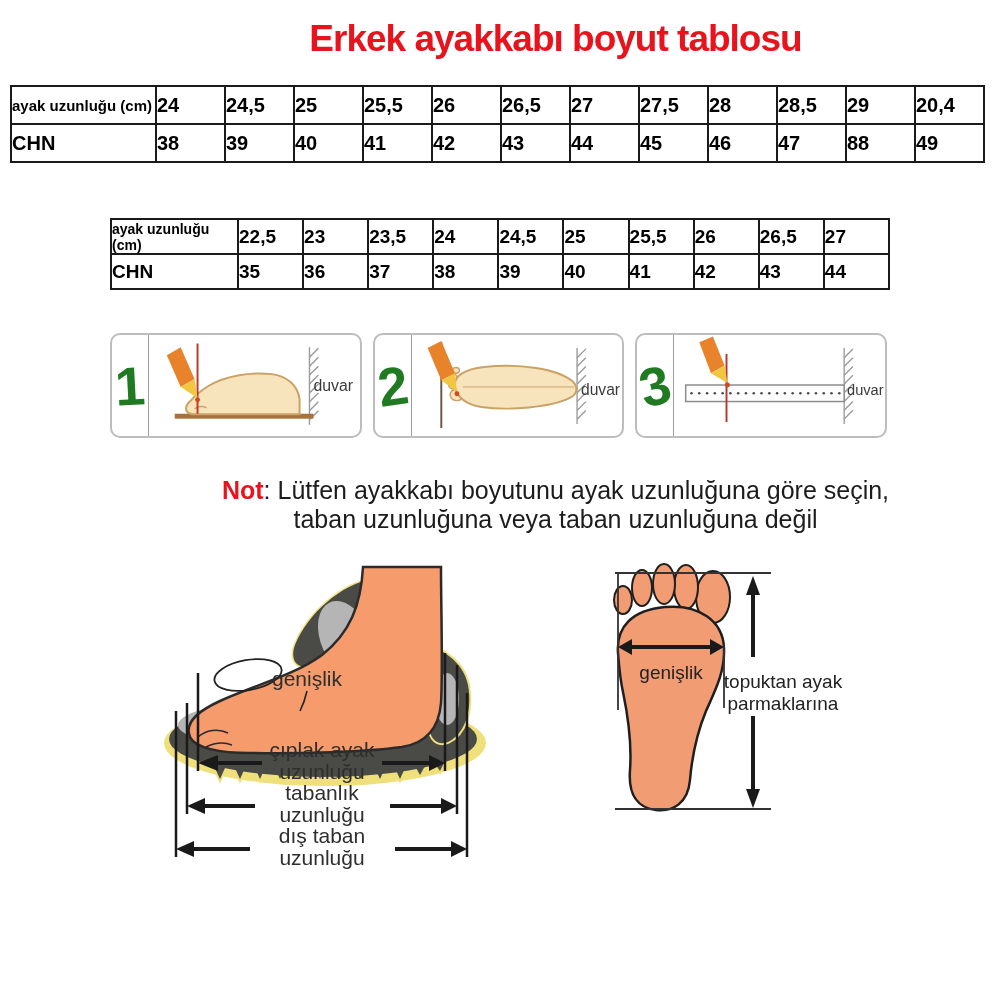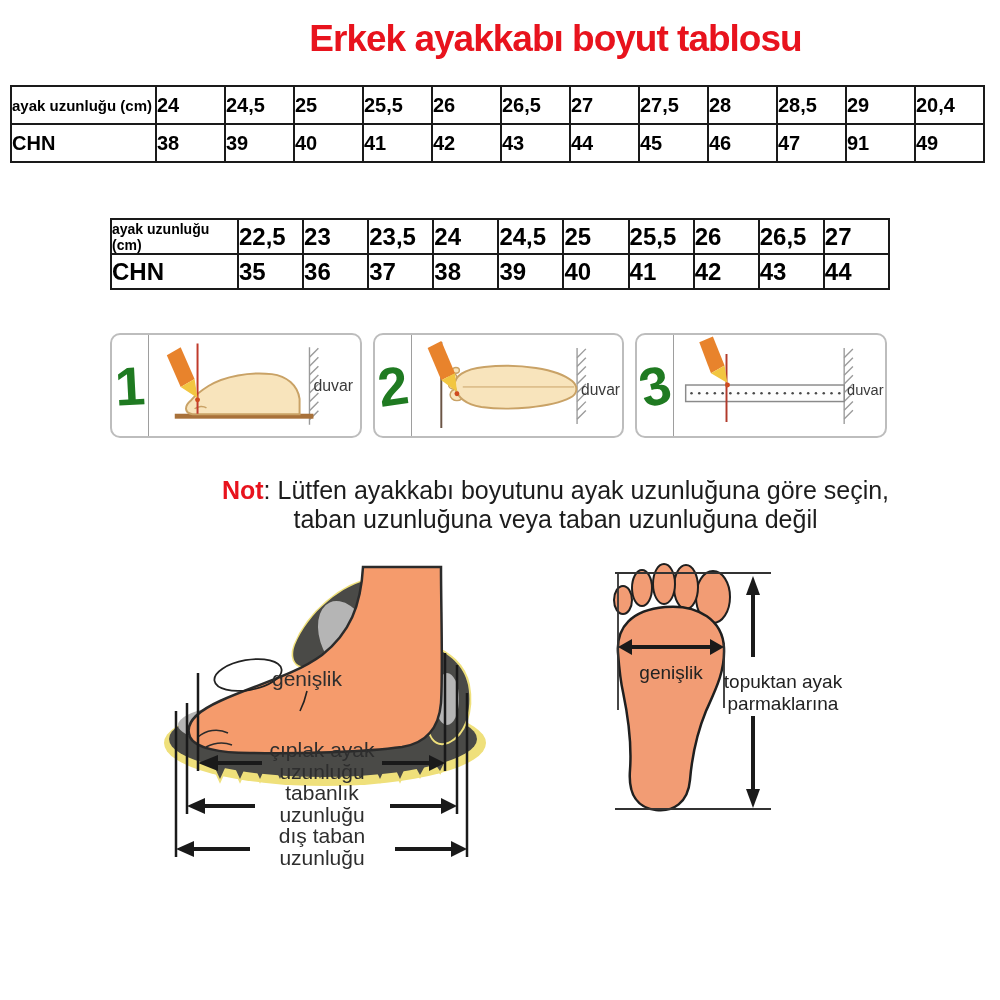--- a/index.html
+++ b/index.html
@@ -8,21 +8,21 @@
   .title{position:absolute;width:100%;text-align:center;font-weight:bold;color:#e8131d;letter-spacing:-1px;}
   .title-men{top:18px;font-size:37px;}
   .title-women{top:164px;font-size:31px;}
   table.size-table{position:absolute;border-collapse:collapse;table-layout:fixed;background:#fff;}
   table.size-table td{border:2px solid #1a1a1a;vertical-align:middle;
         font-weight:bold;color:#000000;padding:0;}
   .table-men{top:85px;left:10px;width:975px;}
   .table-men td{height:36px;font-size:20px;}
   .table-men td.rowhdr{font-size:15px;}
   .table-women{top:218px;left:110px;width:780px;}
-  .table-women td{height:33px;font-size:24px;}
+  .table-women td{height:33px;font-size:19px;}
   .table-women td.rowhdr{font-size:14px;}
   .steps{position:absolute;top:333px;left:110px;display:flex;gap:11px;}
   .step-box{height:105px;border:2px solid #bdbdbd;border-radius:10px;background:#fff;
         display:flex;box-sizing:border-box;overflow:hidden;}
   .sb1{width:252px;} .sb2{width:251px;} .sb3{width:252px;}
   .step-num{width:36px;border-right:1px solid #9e9e9e;display:flex;align-items:center;justify-content:center;flex:none;}
   .step-num span{color:#1f7a21;font-weight:bold;font-size:54px;line-height:1;display:block;}
   .rot1{transform:rotate(-3deg);} .rot2{transform:rotate(-8deg);} .rot3{transform:rotate(-14deg);}
   .step-box svg{flex:1;height:101px;}
   .note{position:absolute;top:476px;width:100%;text-align:center;font-size:25px;line-height:29px;color:#1c1c1c;}
@@ -76,21 +76,21 @@
       <td>38</td>
       <td>39</td>
       <td>40</td>
       <td>41</td>
       <td>42</td>
       <td>43</td>
       <td>44</td>
       <td>45</td>
       <td>46</td>
       <td>47</td>
-      <td>91</td>
+      <td>88</td>
       <td>49</td>
     </tr>
   </tbody>
     </table>
 
 
   <table class="size-table table-women">
     <colgroup>
         <col style="width:127px">
         <col>

